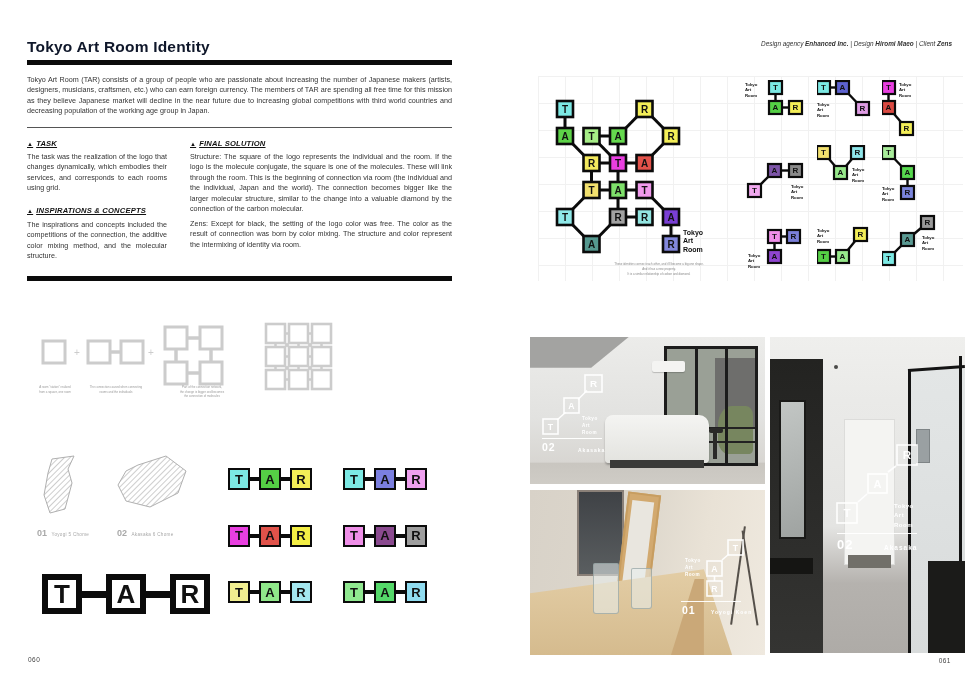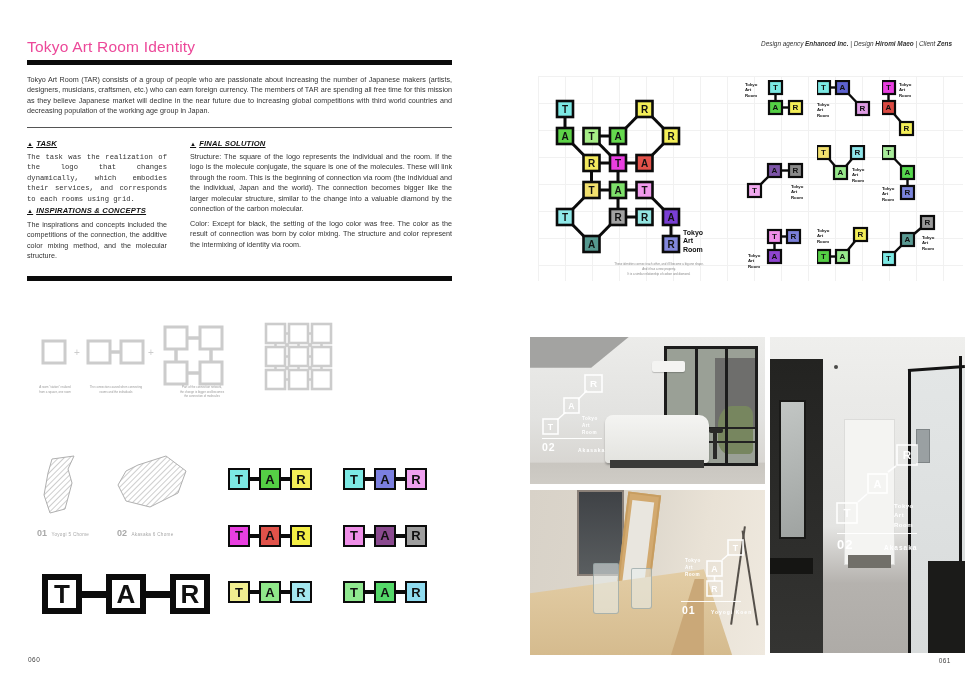--- a/index.html
+++ b/index.html
@@ -2,21 +2,21 @@
 <html><head>
 <meta charset="utf-8">
 <style>
   html,body{margin:0;padding:0;background:#fff;}
   #page{position:relative;width:980px;height:700px;background:#fff;overflow:hidden;
         font-family:"Liberation Sans",sans-serif;color:#222;}
   .abs{position:absolute;}
   .jt{text-align:justify;}
   .rule-thick{background:#0b0b0b;height:5px;}
   .rule-thin{background:#555;height:1px;}
-  .h-title{font-size:15.5px;font-weight:normal;letter-spacing:.2px;color:#ec4899;}
+  .h-title{font-size:15.5px;font-weight:bold;letter-spacing:.2px;color:#0f172a;}
   .credits{font-size:6.4px;font-style:italic;color:#333;}
   .credits b{font-weight:bold;}
   .body-txt{font-size:7.2px;line-height:1.45;color:#333;}
   .sec-head{font-size:7.6px;font-weight:bold;font-style:italic;color:#111;
             text-decoration:underline;letter-spacing:.2px;}
   .sec-mark{font-size:6px;font-style:normal;text-decoration:none;margin-right:3px;}
   .pagenum{font-size:6.5px;color:#444;letter-spacing:.5px;}
   .grid-bg{background-image:
      repeating-linear-gradient(to right,#f1f1f1 0 1px,transparent 1px 27px),
      repeating-linear-gradient(to bottom,#f1f1f1 0 1px,transparent 1px 27px);}
@@ -83,28 +83,28 @@
     <span>Design agency</span>&nbsp;<b>Enhanced Inc.</b>&nbsp;<span>|</span>&nbsp;<span>Design</span>&nbsp;<b>Hiromi Maeo</b>&nbsp;<span>|</span>&nbsp;<span>Client</span>&nbsp;<b>Zens</b>
   </div>
 
   <div class="abs rule-thick" style="left:27px;top:60px;width:425px;"></div>
 
   <div class="abs body-txt jt" style="left:27px;top:75px;width:425px;">Tokyo Art Room (TAR) consists of a group of people who are passionate about increasing the number of Japanese makers (artists, designers, musicians, craftsmen, etc.) who can earn foreign currency. The members of TAR are spending all free time for this mission as they believe Japanese market will decline in the near future due to increasing global competitions with third world countries and decreasing population of the working age group in Japan.</div>
 
   <div class="abs rule-thin" style="left:27px;top:127px;width:425px;"></div>
 
   <div class="abs sec-head" style="left:27px;top:139px;"><span class="sec-mark">▲</span><span>TASK</span></div>
-  <div class="abs body-txt jt" style="left:27px;top:152px;width:140px;font-family:Liberation Mono, monospace;">The task was the realization of the logo that changes dynamically, which embodies their services, and corresponds to each rooms using grid.</div>
+  <div class="abs body-txt jt" style="left:27px;top:152px;width:140px;">The task was the realization of the logo that changes dynamically, which embodies their services, and corresponds to each rooms using grid.</div>
 
   <div class="abs sec-head" style="left:27px;top:206px;"><span class="sec-mark">▲</span><span>INSPIRATIONS &amp; CONCEPTS</span></div>
   <div class="abs body-txt jt" style="left:27px;top:220px;width:140px;">The inspirations and concepts included the competitions of the connection, the additive color mixing method, and the molecular structure.</div>
 
   <div class="abs sec-head" style="left:190px;top:139px;"><span class="sec-mark">▲</span><span>FINAL SOLUTION</span></div>
   <div class="abs body-txt jt" style="left:190px;top:152px;width:262px;">Structure: The square of the logo represents the individual and the room. If the logo is the molecule conjugate, the square is one of the molecules. These will link through the room. This is the beginning of connection via room (the individual and the individual, Japan and the world). The connection becomes bigger like the larger molecular structure, similar to the change into a valuable diamond by the connection of the carbon molecular.</div>
-  <div class="abs body-txt jt" style="left:190px;top:219px;width:262px;">Color: Except for black, the setting of the logo color was free. The color as the result of connection was born by color mixing. The structure and color represent the intermixing of identity via room.</div>
+  <div class="abs body-txt jt" style="left:190px;top:219px;width:262px;">Zens: Except for black, the setting of the logo color was free. The color as the result of connection was born by color mixing. The structure and color represent the intermixing of identity via room.</div>
 
   <div class="abs rule-thick" style="left:27px;top:276px;width:425px;"></div>
 
   <div id="process-area" class="abs" style="left:0;top:0;">
       <svg width="350" height="80" style="position:absolute;left:38px;top:320px;">
         <rect x="5" y="21" width="22" height="22" fill="none" stroke="#cccccc" stroke-width="3"></rect>
         <text x="36" y="36" font-size="10" fill="#cccccc" font-family="&quot;Liberation Sans&quot;,sans-serif">+</text>
         <rect x="50" y="21" width="22" height="22" fill="none" stroke="#cccccc" stroke-width="3"></rect>
         <rect x="83" y="21" width="22" height="22" fill="none" stroke="#cccccc" stroke-width="3"></rect>
         <line x1="72" y1="32" x2="83" y2="32" stroke="#cccccc" stroke-width="3.5"></line>

